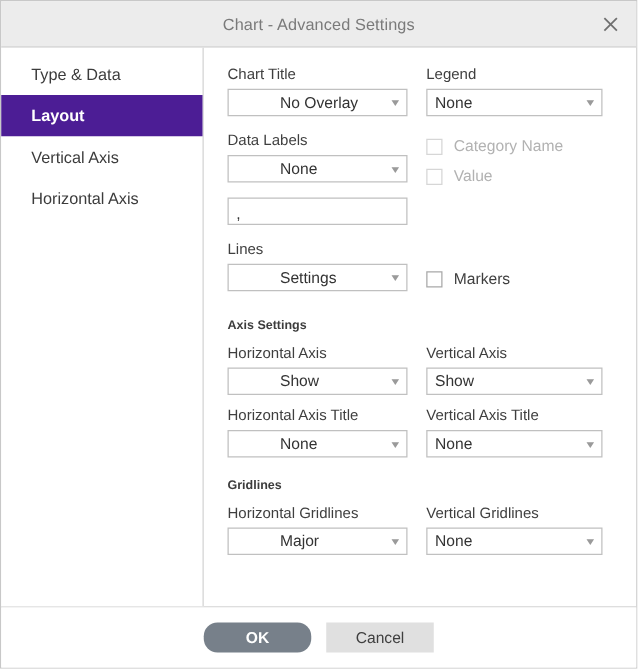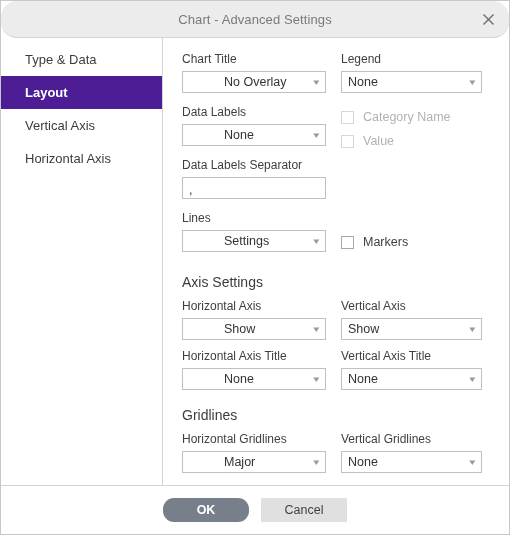--- a/index.html
+++ b/index.html
@@ -29,21 +29,20 @@
   
   .titlebar {
     height: 36px;
     min-height: 36px;
     background: #ececec;
     border-bottom: 1px solid #d4d4d4;
     display: flex;
     align-items: center;
     justify-content: center;
     position: relative;
-    border-radius: 16px;
   }
   .titlebar-text {
     font-size: 13px;
     color: #7a7a7a;
     font-weight: normal;
     letter-spacing: .1px;
   }
   .close-btn {
     position: absolute;
     right: 10px;
@@ -169,22 +168,22 @@
     flex: none;
   }
   .checkbox.disabled { border-color: #d6d6d6; }
   .check-label {
     font-size: 12.5px;
     color: #3f3f3f;
   }
   .check-label.disabled { color: #b2b2b2; }
 
   .section-head {
-    font-size: 14px;
-    font-weight: normal;
+    font-size: 10px;
+    font-weight: bold;
     color: #3c3c3c;
     margin: 0 0 9px 0;
   }
 
   
   .footer {
     height: 48px;
     min-height: 48px;
     background: #ffffff;
     display: flex;
@@ -268,21 +267,20 @@
       <div class="row">
         <div class="col-left">
           <div class="field-label">Data Labels</div>
           <div class="select w-narrow">
             <span>None</span>
             <span class="caret">▾</span>
           </div>
 
           <div class="gap-12"></div>
 
-          <div class="field-label">Data Labels Separator</div>
           <div class="textinput">
             <span>,</span>
           </div>
         </div>
 
         <div class="col-right">
           <div class="checkrow">
             <span class="checkbox disabled"></span>
             <span class="check-label disabled">Category Name</span>
           </div>

